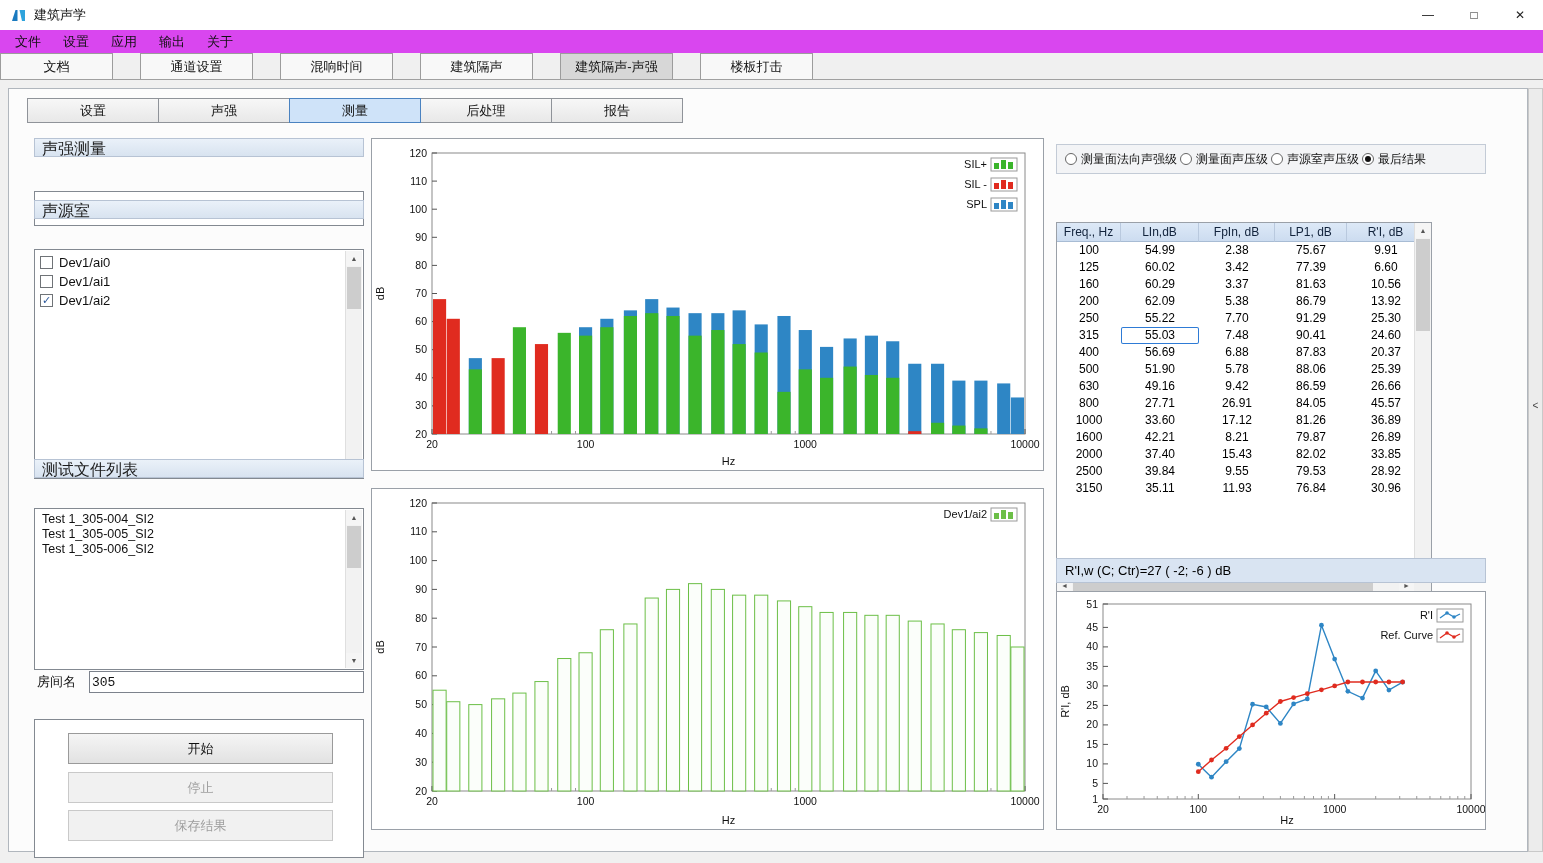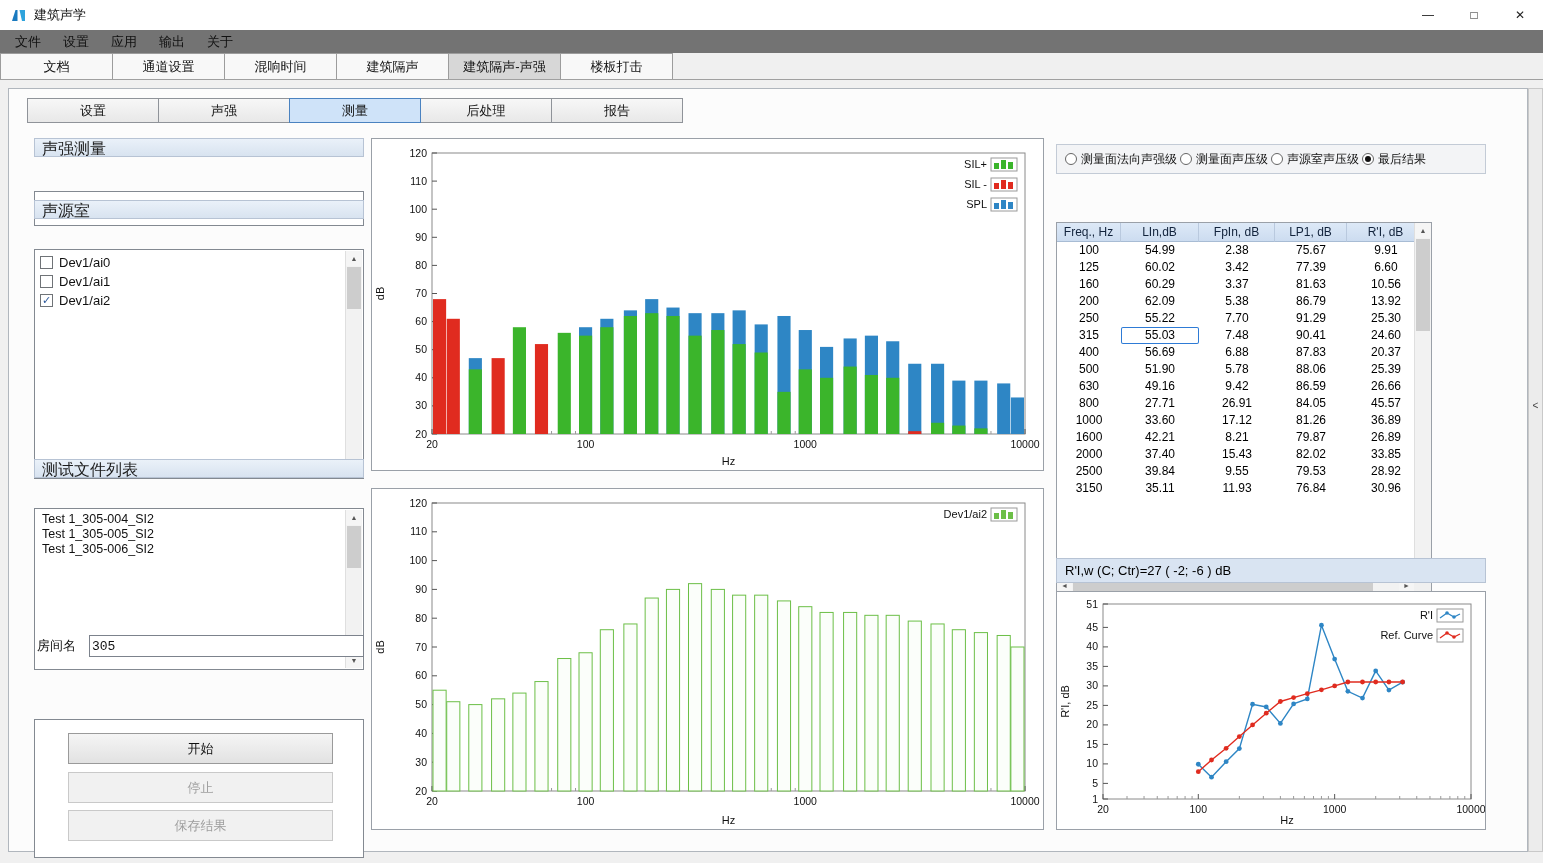--- a/index.html
+++ b/index.html
@@ -7,25 +7,25 @@
   .window{position:relative;width:1543px;height:863px;background:#f0f0f0;overflow:hidden;}
 
   
   .titlebar{position:absolute;left:0;top:0;right:0;height:30px;background:#fff;display:flex;align-items:center;padding-left:10px;box-sizing:border-box;}
   .app-icon{width:17px;height:17px;margin-right:7px;display:inline-flex;}
   .title{font-size:13px;color:#111;}
   .win-controls{margin-left:auto;display:flex;height:100%;}
   .winbtn{width:46px;height:30px;border:none;background:transparent;font-size:12px;color:#222;cursor:default;font-family:"Liberation Sans",sans-serif;}
 
   
-  .menubar{position:absolute;left:0;top:30px;right:0;height:23px;background:#737373;display:flex;align-items:center;padding-left:4px;}
+  .menubar{position:absolute;left:0;top:30px;right:0;height:23px;background:#d946ef;display:flex;align-items:center;padding-left:4px;}
   .menu-item{font-size:13px;color:#111;padding:2px 11px;}
 
   
-  .doctabs{position:absolute;left:0;top:53px;right:0;height:27px;background:#f0f0f0;display:flex;border-bottom:1px solid #a0a0a0;box-sizing:border-box;}
+  .doctabs{position:absolute;left:0;top:53px;right:0;height:27px;background:#f0f0f0;display:flex;border-bottom:1px solid #a0a0a0;box-sizing:border-box;gap:28px;}
   .doctab{width:113px;text-align:center;line-height:25px;font-size:13px;color:#111;background:#f8f8f8;border:1px solid #9c9c9c;border-bottom:none;box-sizing:border-box;margin-right:-1px;}
   .doctab.active{background:#d7d7d7;}
 
   
   .main{position:absolute;left:8px;top:88px;width:1520px;height:764px;background:#fcfcfc;border:1px solid #b0b6bd;box-sizing:border-box;}
 
   .subtabs{position:absolute;left:18px;top:9px;display:flex;}
   .subtab{width:132px;height:25px;line-height:23px;text-align:center;font-size:13px;color:#111;background:linear-gradient(#f7f7f7,#e8e8e8);border:1px solid #8f9399;box-sizing:border-box;margin-right:-1px;}
   .subtab.active{background:#cfe3f9;border-color:#4a82c0;position:relative;z-index:2;}
 
@@ -54,21 +54,21 @@
   .tscroll{top:0;bottom:17px;right:0;}
   .tscroll .sthumb{height:92px;}
   .hscroll{position:absolute;left:0;right:17px;bottom:0;height:17px;background:#f2f2f2;border-top:1px solid #dfdfdf;box-sizing:border-box;}
   .harrow{position:absolute;top:0;bottom:0;width:15px;display:flex;align-items:center;justify-content:center;font-size:7px;color:#555;background:#f5f5f5;}
   .harrow.left{left:0;} .harrow.left::before{content:"◄";}
   .harrow.right{right:0;} .harrow.right::before{content:"►";}
   .hthumb{position:absolute;top:1px;bottom:1px;left:16px;width:300px;background:#cdcdcd;}
   .scorner{position:absolute;right:0;bottom:0;width:17px;height:17px;background:#f0f0f0;}
 
   
-  .room-row{position:absolute;left:3px;top:496px;height:24px;display:flex;align-items:center;width:327px;}
+  .room-row{position:absolute;left:3px;top:532px;height:24px;display:flex;align-items:center;width:327px;}
   .room-label{font-size:13px;color:#111;width:52px;}
   .room-input{flex:1;height:22px;border:1px solid #7c828c;box-sizing:border-box;text-align:left;font-size:13px;font-family:Liberation Mono, monospace;color:#111;background:#fff;}
 
   
   .btn-box{top:553px;height:139px;}
   .panel-btn{position:absolute;left:33px;width:265px;height:31px;font-size:13px;color:#111;background:linear-gradient(#f5f5f5,#e2e2e2);border:1px solid #9a9a9a;font-family:Liberation Sans, sans-serif;}
   .panel-btn.b1{top:13px;} .panel-btn.b2{top:52px;} .panel-btn.b3{top:90px;}
   .panel-btn:disabled{color:#9e9e9e;background:#f1f1f1;border-color:#c9c9c9;}
 
   

